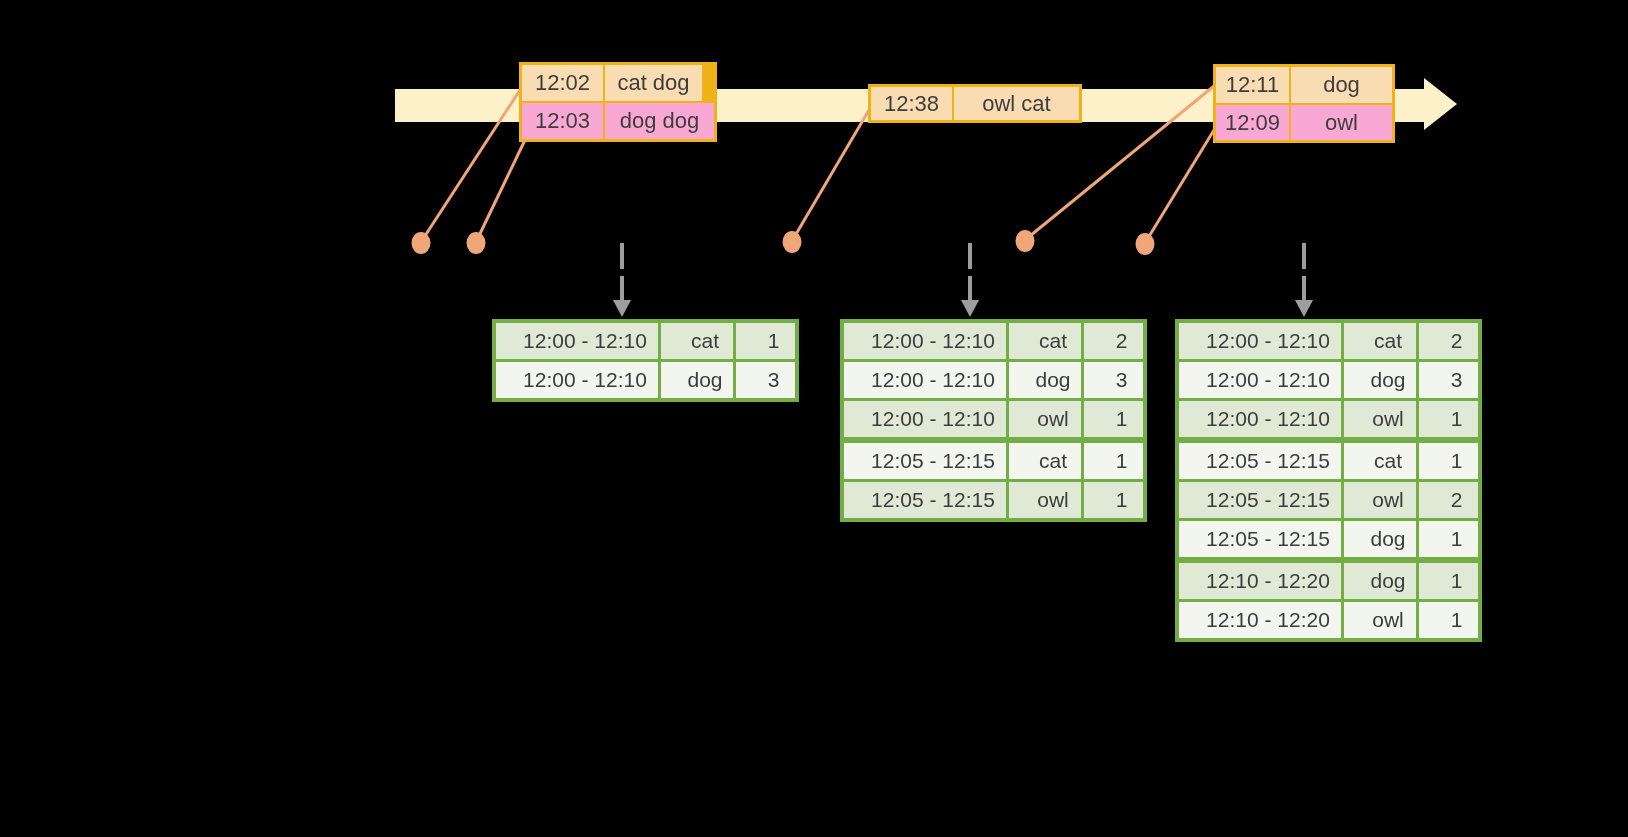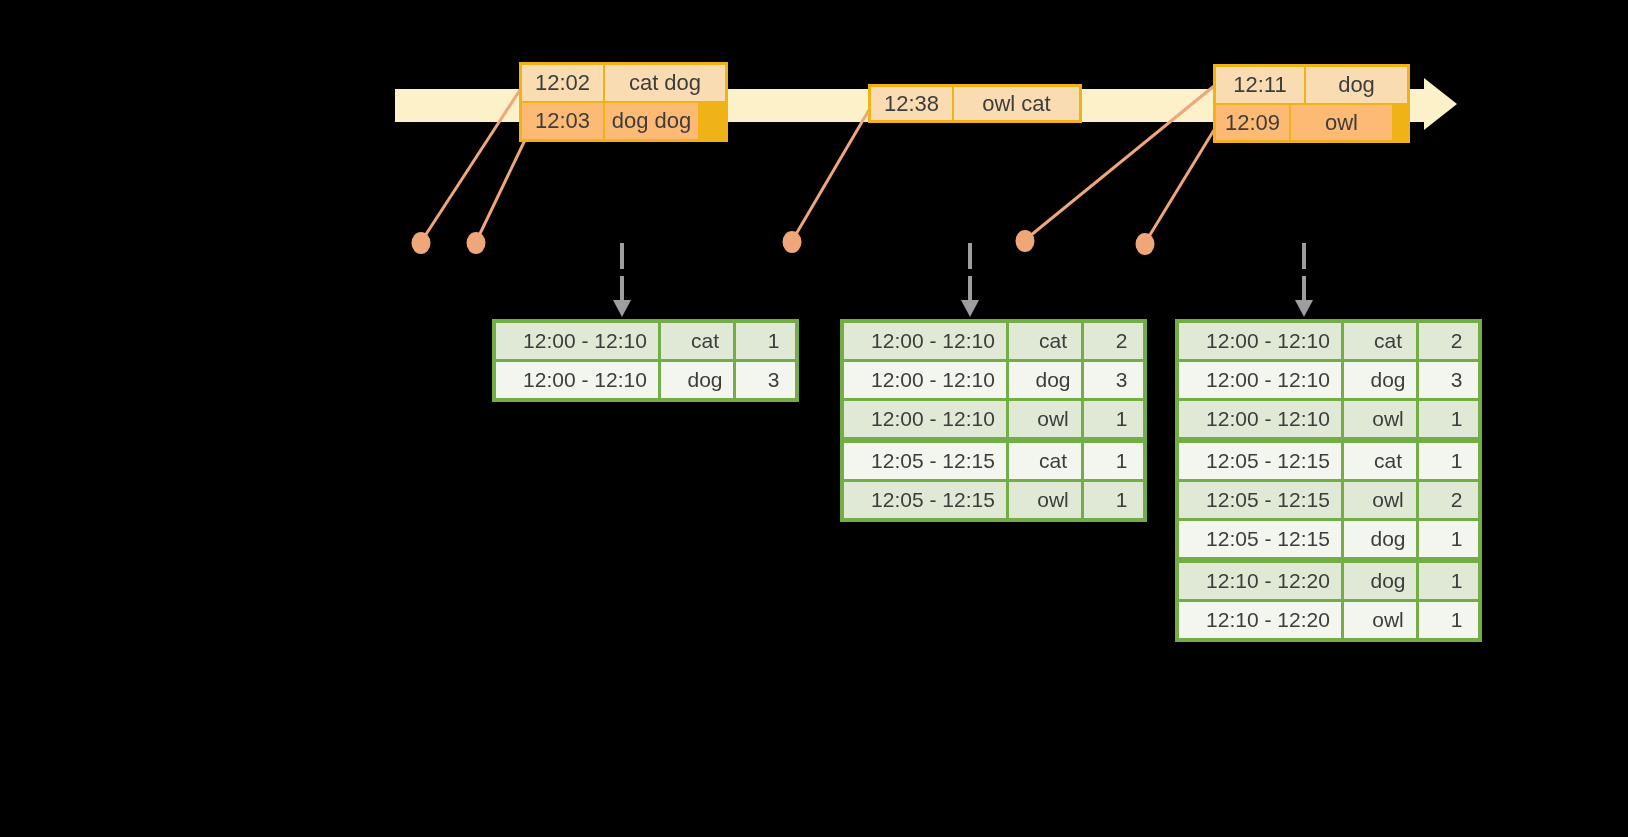--- a/index.html
+++ b/index.html
@@ -7,21 +7,21 @@
     position:relative;width:1628px;height:837px;background:#000000;overflow:hidden;
     font-family:"Liberation Sans","DejaVu Sans",sans-serif;color:#3d3d3d;
   }
   #overlay{position:absolute;left:0;top:0;width:1628px;height:837px;}
 
   
   .etable{position:absolute;background:#efb217;padding:3px;display:flex;flex-direction:column;gap:2px;}
   .erow{display:flex;gap:2px;}
   .ecell{height:36px;display:flex;align-items:center;justify-content:center;font-size:22px;}
   .peach{background:#fadcb2;}
-  .cream{background:#fdba74;}
+  .cream{background:#f9a8d4;}
 
   
   .gtable{position:absolute;background:#72ad45;padding:4px;display:flex;flex-direction:column;gap:3px;}
   .grow{display:flex;gap:3px;}
   .grow.group-start{margin-top:3px;}
   .gcell{height:36px;display:flex;align-items:center;justify-content:center;font-size:21px;padding-left:16px;}
   .gdark{background:#dfe9d5;}
   .glight{background:#f3f6ef;}
   .w-window{width:146px;}
   .w-word{width:56px;text-align:right;}
@@ -67,38 +67,38 @@
       <g>
         <line x1="1304" y1="243" x2="1304" y2="302" stroke-width="4" stroke-dasharray="26 7" fill="none"></line>
         <polygon points="1295,300 1313,300 1304,317" stroke="none"></polygon>
       </g>
     </g>
   </svg>
 
   <div class="etable" style="left:519px;top:62px;">
     <div class="erow">
       <div class="ecell peach" style="width:81px">12:02</div>
-      <div class="ecell peach" style="width:120px">cat dog</div>
+      <div class="ecell peach" style="width:97px">cat dog</div>
     </div>
     <div class="erow">
       <div class="ecell cream" style="width:81px">12:03</div>
-      <div class="ecell cream" style="width:93px">dog dog</div>
+      <div class="ecell cream" style="width:109px">dog dog</div>
     </div>
   </div>
 
   <div class="etable" style="left:868px;top:84px;">
     <div class="erow">
       <div class="ecell peach" style="width:81px;height:33px">12:38</div>
       <div class="ecell peach" style="width:125px;height:33px">owl cat</div>
     </div>
   </div>
 
   <div class="etable" style="left:1213px;top:64px;">
     <div class="erow">
-      <div class="ecell peach" style="width:88px">12:11</div>
+      <div class="ecell peach" style="width:73px">12:11</div>
       <div class="ecell peach" style="width:101px">dog</div>
     </div>
     <div class="erow">
       <div class="ecell cream" style="width:73px;height:35px">12:09</div>
       <div class="ecell cream" style="width:101px;height:35px">owl</div>
     </div>
   </div>
 
   <div class="gtable" style="left:492px;top:319px;">
     <div class="grow">

